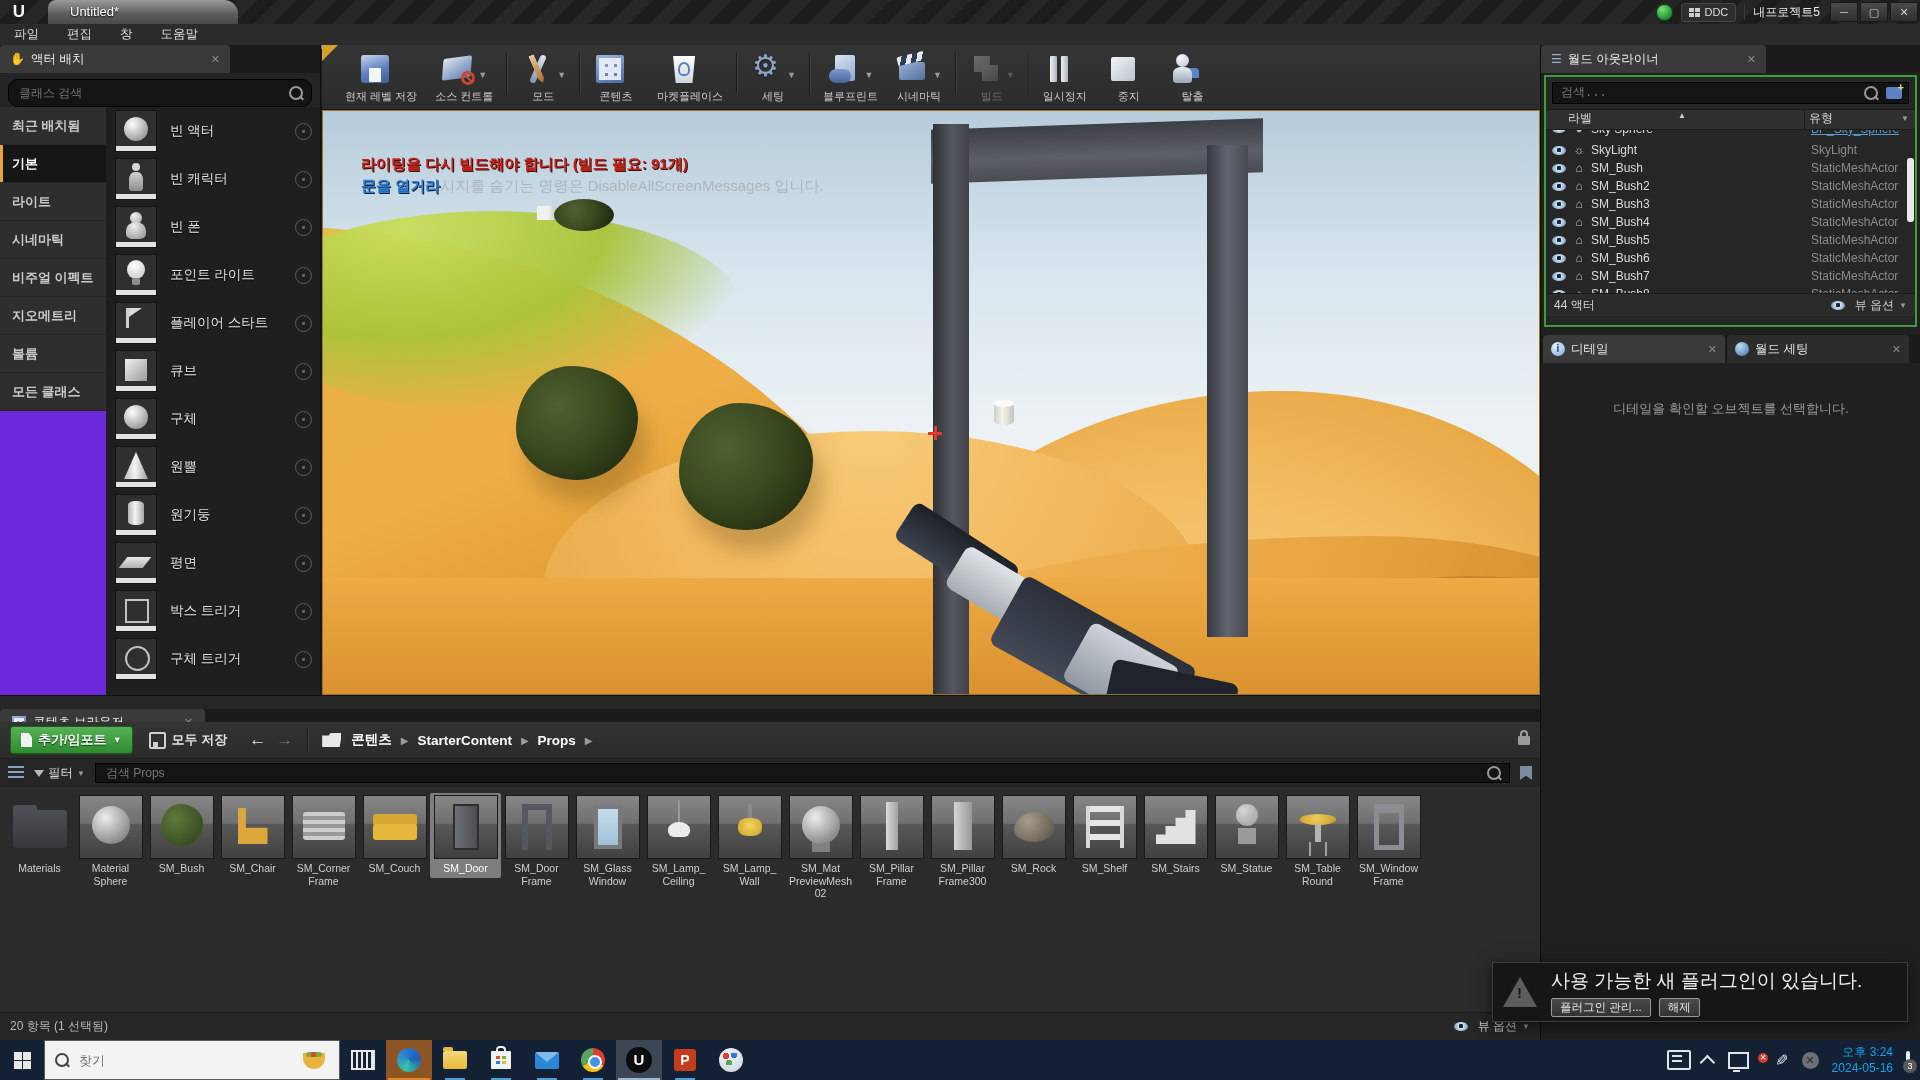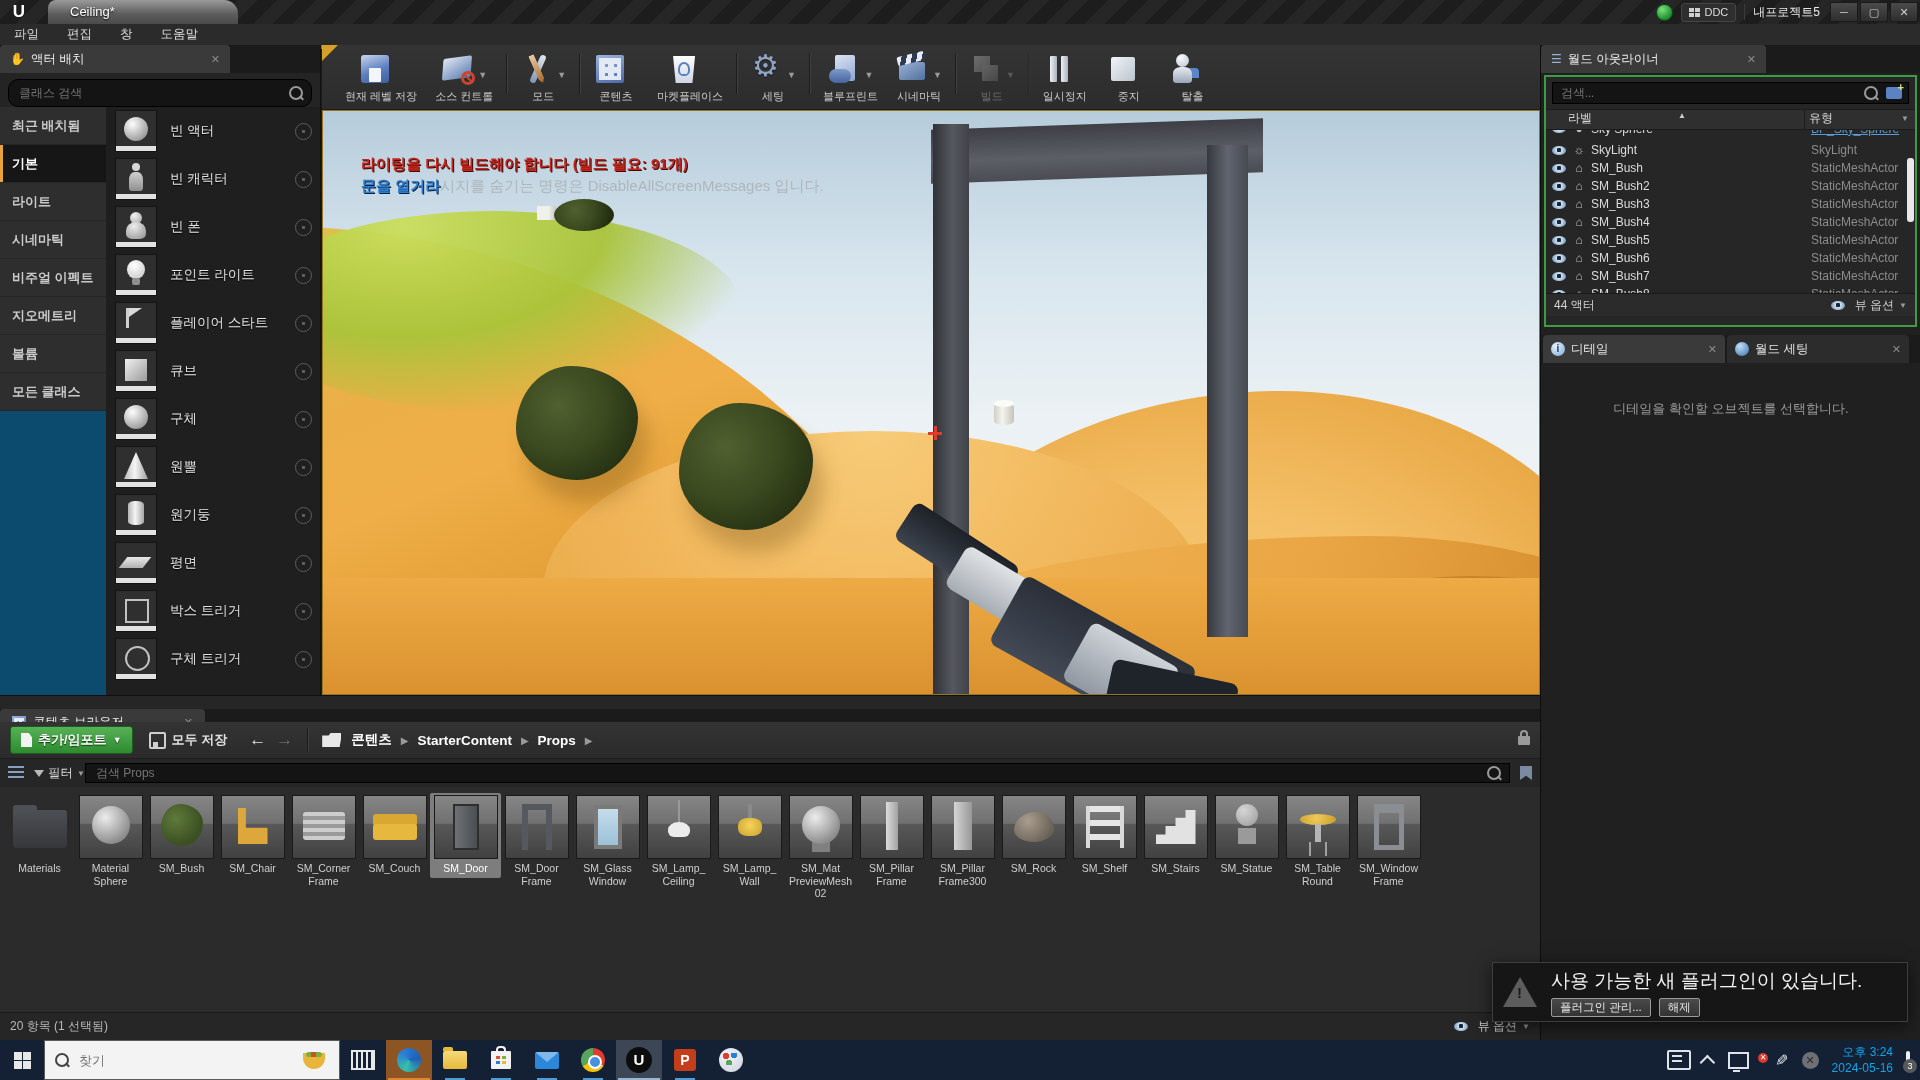--- a/index.html
+++ b/index.html
@@ -34,21 +34,21 @@
   .place-panel{left:0;top:45px;width:320px;height:650px;background:#242424;border-right:1px solid #111;}
   .panel-tabrow{left:0;top:0;width:100%;height:28px;background:#1b1b1b;}
   .panel-tab{display:inline-flex;align-items:center;gap:6px;height:28px;padding:0 10px;background:#3a3a3a;border-radius:4px 4px 0 0;max-width:240px;width:230px;box-sizing:border-box;}
   .panel-tab .t-label{color:#e8e8e8;font-size:12.5px;flex:1;}
   .close-x{color:#8a8a8a;font-size:11px;}
   .pa-search{left:8px;top:34px;width:304px;height:28px;background:#141414;border:1px solid #000;border-radius:10px;display:flex;align-items:center;padding:0 8px;box-sizing:border-box;}
   .pa-search input{flex:1;background:none;border:none;outline:none;color:#9a9a9a;font-size:12px;font-family:inherit;}
   .mag{width:10px;height:10px;border:2px solid #9a9a9a;border-radius:50%;position:relative;flex:none;}
   .mag::after{content:'';position:absolute;width:5px;height:2px;background:#9a9a9a;transform:rotate(45deg);left:8px;top:9px;}
   .pa-body{left:0;top:62px;width:320px;height:588px;}
-  .pa-cats{left:0;top:0;width:106px;height:100%;background:#0c4a6e;}
+  .pa-cats{left:0;top:0;width:106px;height:100%;background:#6d28d9;}
   .cat{height:37px;display:flex;align-items:center;padding-left:12px;background:#2e2e2e;color:#c9c9c9;
     font-size:13px;font-weight:bold;border-bottom:1px solid #262626;position:relative;}
   .cat.selected{background:#161616;color:#fff;}
   .cat.selected::before{content:'';position:absolute;left:0;top:0;bottom:0;width:3px;background:#e8a33b;}
   .pa-items{left:106px;top:0;right:0;height:100%;background:#1f1f1f;overflow:hidden;}
   .pi-row{height:48px;display:flex;align-items:center;padding:0 8px 0 10px;}
   .pi-thumb{width:40px;height:40px;background:#2f2f2f;position:relative;flex:none;box-shadow:0 0 0 1px #141414;}
   .pi-thumb::after{content:'';position:absolute;left:0;right:0;bottom:0;height:5px;background:#e2e2e2;}
   .pi-shape{position:absolute;inset:0;}
   .pi-label{margin-left:14px;color:#e4e4e4;font-size:13.5px;flex:1;text-shadow:0 1px 1px #000;}
@@ -152,21 +152,21 @@
   .g1{left:16px;top:8px;width:124px;height:44px;background:linear-gradient(#1d2127,#3d444e);transform:rotate(33deg);}
   .g2{left:66px;top:58px;width:156px;height:48px;background:linear-gradient(#e0e3e6,#a6acb3);transform:rotate(31deg);}
   .g3{left:116px;top:94px;width:196px;height:78px;background:linear-gradient(#2a2f38,#434a56);transform:rotate(29deg);}
   .g4{left:192px;top:118px;width:100px;height:66px;background:linear-gradient(#ced3d8,#9097a0);transform:rotate(29deg);}
   .g5{left:228px;top:148px;width:128px;height:56px;background:#1f232a;transform:rotate(12deg);}
   
   .right-panel{left:1540px;top:45px;width:380px;height:1035px;background:#202020;border-left:1px solid #0d0d0d;}
   .outliner-tabrow{left:0;top:0;width:100%;height:28px;background:#1b1b1b;}
   .outliner-box{left:3px;top:30px;width:373px;height:252px;border:2px solid #3f9b41;background:#262626;box-sizing:border-box;}
   .o-search{margin:5px 6px;height:20px;background:#141414;border:1px solid #000;display:flex;align-items:center;padding:0 6px;}
-  .o-search input{flex:1;background:none;border:none;outline:none;color:#a16207;font-size:12px;font-family:Liberation Serif, serif;}
+  .o-search input{flex:1;background:none;border:none;outline:none;color:#a16207;font-size:12px;font-family:Liberation Mono, monospace;}
   .folder-add{width:16px;height:12px;background:#5b82c2;border-radius:2px;position:relative;margin-left:8px;}
   .folder-add::before{content:'+';position:absolute;right:-2px;top:-6px;color:#cfe08a;font-size:11px;font-weight:bold;}
   .o-header{height:19px;background:#2f2f2f;display:flex;border-top:1px solid #1c1c1c;border-bottom:1px solid #1c1c1c;font-size:12px;color:#d8d8d8;}
   .o-header .hc1{flex:1;padding-left:22px;position:relative;}
   .o-header .hc1 .sort{position:absolute;left:132px;top:1px;font-size:8px;color:#cfcfcf;}
   .o-header .hc2{width:106px;border-left:1px solid #1c1c1c;padding-left:4px;position:relative;}
   .o-header .hc2 .fdrop{position:absolute;right:6px;top:4px;font-size:8px;color:#9a9a9a;}
   .o-rows{overflow:hidden;height:163px;position:relative;}
   .o-row{height:18px;display:flex;align-items:center;font-size:12px;}
   .o-row.partial{height:11px;overflow:hidden;}
@@ -208,21 +208,21 @@
   .nav-fwd{color:#6a6a6a;}
   .cb-vsep{width:1px;height:24px;background:#1d1d1d;box-shadow:1px 0 0 #3f3f3f;margin:0 14px;}
   .folder-open-ic{width:19px;height:14px;background:#e8e8e8;clip-path:polygon(0 18%,34% 18%,44% 0,100% 0,100% 35%,92% 100%,0 100%);margin-right:10px;}
   .crumb{display:flex;align-items:center;}
   .crumb .c-label{color:#fff;font-weight:bold;font-size:13.5px;}
   .crumb .c-sep{color:#9a9a9a;font-size:10px;margin:0 9px;}
   .lock-ic{margin-left:auto;width:12px;height:9px;background:#9a9a9a;border-radius:1px;position:relative;}
   .lock-ic::before{content:'';position:absolute;left:2px;top:-6px;width:8px;height:6px;border:2px solid #9a9a9a;border-bottom:none;border-radius:4px 4px 0 0;box-sizing:border-box;}
   .cb-filterrow{left:0;top:63px;width:100%;height:28px;background:#262626;display:flex;align-items:center;padding:0 8px;box-sizing:border-box;}
   .src-ic{width:16px;height:14px;background:repeating-linear-gradient(#8aa0c0 0 2px,transparent 2px 5px);margin-right:10px;}
-  .filter-btn{display:flex;align-items:center;gap:4px;color:#d8d8d8;font-size:12.5px;margin-right:0;}
+  .filter-btn{display:flex;align-items:center;gap:4px;color:#d8d8d8;font-size:12.5px;margin-right:10px;}
   .funnel{width:0;height:0;border-left:5px solid transparent;border-right:5px solid transparent;border-top:7px solid #b9b9b9;}
   .cb-search{flex:1;height:18px;background:#141414;border:1px solid #000;display:flex;align-items:center;padding:0 8px;}
   .cb-search input{flex:1;background:none;border:none;outline:none;color:#777;font-size:12px;font-family:inherit;}
   .bk-ic{width:12px;height:14px;background:#7a8aa0;clip-path:polygon(0 0,100% 0,100% 100%,50% 70%,0 100%);margin-left:10px;}
   .cb-assets{left:0;top:91px;width:100%;height:225px;background:#2b2b2b;display:flex;align-items:flex-start;padding:6px 2px 0 4px;box-sizing:border-box;}
   .tile{width:71px;flex:none;display:flex;flex-direction:column;align-items:center;padding:3px 0;border-radius:2px;}
   .tile.selected{background:#7d7d7d;}
   .thumb{width:62px;height:62px;position:relative;background:linear-gradient(180deg,#868686 0%,#707070 44%,#585858 46%,#414141 100%);box-shadow:0 0 0 1px #1a1a1a;}
   .t-name{margin-top:4px;width:68px;text-align:center;font-size:10.5px;line-height:1.2;color:#cfcfcf;word-wrap:break-word;}
   .tile.selected .t-name{color:#fff;}
@@ -319,21 +319,21 @@
   .action-ic{width:20px;height:17px;border:2px solid #eef1f5;border-radius:2px;position:relative;}
   .action-badge{position:absolute;right:-7px;bottom:-6px;width:14px;height:14px;border-radius:50%;background:#58595c;color:#fff;font-size:9px;line-height:14px;text-align:center;}
 </style>
 </head>
 <body>
 
 <div id="root">
 
   <div class="abs titlebar">
     <div class="abs ue-logo">U</div>
-    <div class="abs doc-tab">Ceiling*</div>
+    <div class="abs doc-tab">Untitled*</div>
     <div class="abs tb-right">
       <span class="green-dot"></span>
       <span class="ddc-btn">
         <span class="mini-grid"></span>
         <span>DDC</span>
       </span>
       <span class="tb-sep"></span>
       <span class="proj-name">내프로젝트5</span>
       <span class="win-btns">
         <span class="win-btn">─</span>

